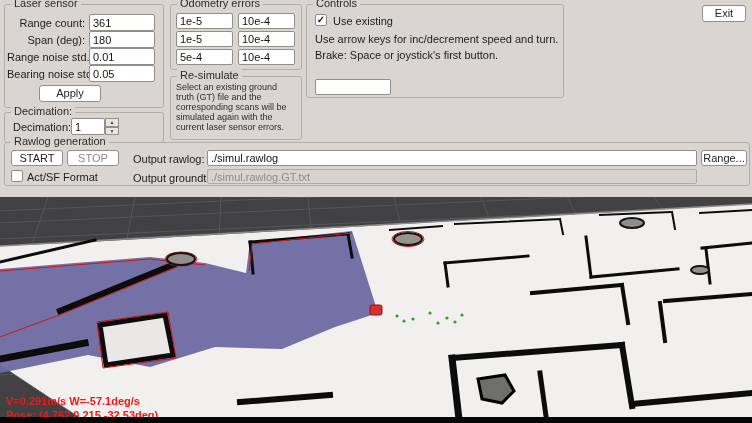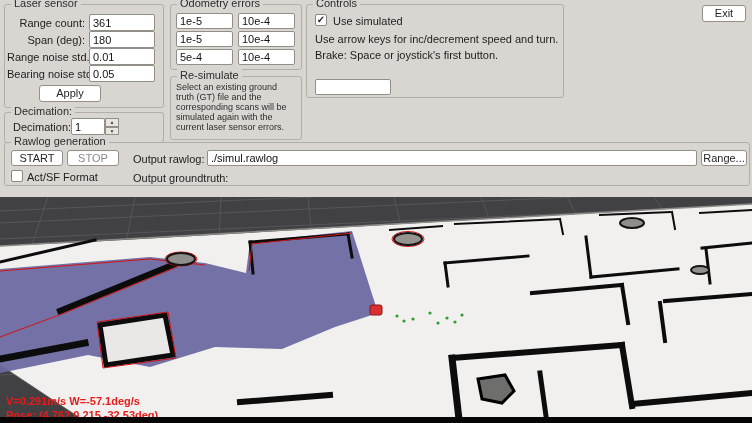--- a/index.html
+++ b/index.html
@@ -73,38 +73,39 @@
   <div class="group" style="left:170px;top:76px;width:130px;height:62px">
     <span class="gtitle">Re-simulate</span>
     <div class="desc" style="left:5px;top:5px;width:120px">Select an existing ground truth (GT) file and the corresponding scans will be simulated again with the current laser sensor errors.</div>
   </div>
 
   <div class="group" style="left:306px;top:4px;width:256px;height:92px">
     <span class="gtitle">Controls</span>
     <div class="cb" style="left:8px;top:9px">
       <span>✓</span>
     </div>
-    <span class="lbl" style="left:26px;top:10px">Use simulated</span>
+    <span class="lbl" style="left:26px;top:10px">Use existing</span>
     <span class="lbl" style="left:8px;top:44px">Brake: Space or joystick's first button.</span>
     <span class="lbl" style="left:8px;top:28px">Use arrow keys for inc/decrement speed and turn.</span>
     <input class="field" style="left: 8px; top: 74px; width: 76px; height: 16px;" value="">
   </div>
 
   <div class="btn" style="left:702px;top:5px;width:44px">Exit</div>
 
   <div class="group" style="left:4px;top:142px;width:744px;height:42px">
     <span class="gtitle">Rawlog generation</span>
     <div class="btn" style="left:6px;top:7px;width:52px;height:16px">START</div>
     <div class="btn disabled" style="left:62px;top:7px;width:52px;height:16px">STOP</div>
     <span class="lbl" style="left:128px;top:10px">Output rawlog:</span>
     <input class="field" style="left: 202px; top: 7px; width: 490px; height: 16px;" value="./simul.rawlog">
     <div class="btn" style="left:696px;top:7px;width:46px;height:16px">Range...</div>
     <div class="cb" style="left:6px;top:27px"></div>
     <span class="lbl" style="left:22px;top:28px">Act/SF Format</span>
     <span class="lbl" style="left:128px;top:29px">Output groundtruth:</span>
+    <input class="field dis" style="left: 202px; top: 26px; width: 490px; height: 15px;" disabled="" value="./simul.rawlog.GT.txt">
   </div>
 </div>
 
 <div id="viewport">
   <svg width="752" height="231" viewBox="0 0 752 231">
 
     <rect x="0" y="0" width="752" height="231" fill="#414042"></rect>
 
     <g stroke="#56555b" stroke-width="1">
       <line x1="0" y1="14" x2="752" y2="-20"></line>

